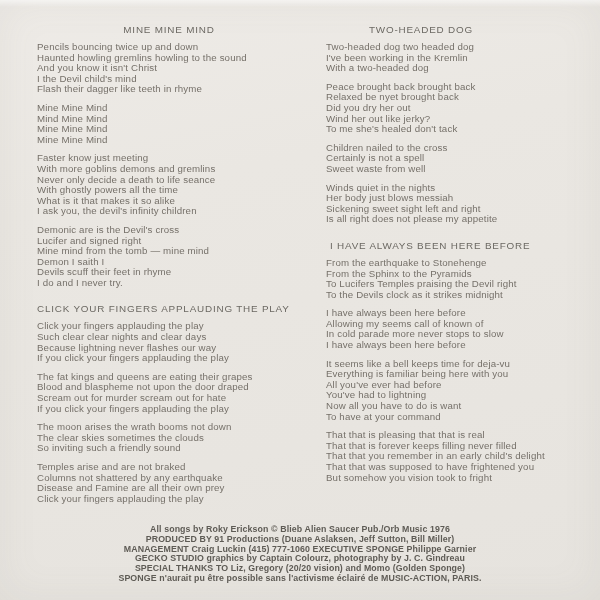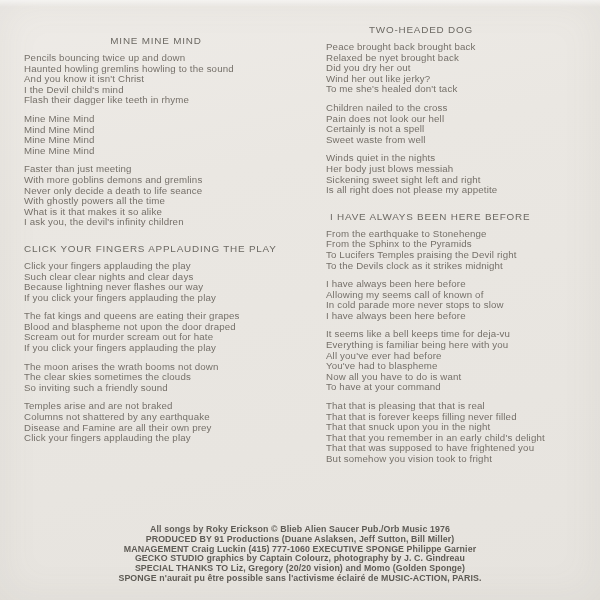--- a/index.html
+++ b/index.html
@@ -36,21 +36,21 @@
     pointer-events: none;
   }
   .column {
     position: absolute;
     top: 24px;
     color: var(--ink);
     font-size: 9.7px;
     line-height: 10.6px;
     letter-spacing: 0.15px;
   }
-  .column.left  { left: 24px;  width: 294px; margin-top: 11px; }
+  .column.left  { left: 37px;  width: 294px; }
   .column.right { left: 326px; width: 254px; }
 
   .song + .song { margin-top: 15px; }
 
   .song-title {
     color: var(--ink-heading);
     font-size: 9.9px;
     line-height: 11px;
     letter-spacing: 0.8px;
     margin-bottom: 7px;
@@ -93,27 +93,35 @@
           <div class="line">I the Devil child's mind</div>
           <div class="line">Flash their dagger like teeth in rhyme</div>
         </div>
         <div class="stanza">
           <div class="line">Mine Mine Mind</div>
           <div class="line">Mind Mine Mind</div>
           <div class="line">Mine Mine Mind</div>
           <div class="line">Mine Mine Mind</div>
         </div>
         <div class="stanza">
-          <div class="line">Faster than just meeting</div>
+          <div class="line">Faster know just meeting</div>
           <div class="line">With more goblins demons and gremlins</div>
           <div class="line">Never only decide a death to life seance</div>
           <div class="line">With ghostly powers all the time</div>
           <div class="line">What is it that makes it so alike</div>
           <div class="line">I ask you, the devil's infinity children</div>
         </div>
+        <div class="stanza">
+          <div class="line">Demonic are is the Devil's cross</div>
+          <div class="line">Lucifer and signed right</div>
+          <div class="line">Mine mind from the tomb — mine mind</div>
+          <div class="line">Demon I saith I</div>
+          <div class="line">Devils scuff their feet in rhyme</div>
+          <div class="line">I do and I never try.</div>
+        </div>
       </section>
       <section class="song">
         <div class="song-title left">CLICK YOUR FINGERS APPLAUDING THE PLAY</div>
         <div class="stanza">
           <div class="line">Click your fingers applauding the play</div>
           <div class="line">Such clear clear nights and clear days</div>
           <div class="line">Because lightning never flashes our way</div>
           <div class="line">If you click your fingers applauding the play</div>
         </div>
         <div class="stanza">
@@ -131,30 +139,34 @@
           <div class="line">Temples arise and are not braked</div>
           <div class="line">Columns not shattered by any earthquake</div>
           <div class="line">Disease and Famine are all their own prey</div>
           <div class="line">Click your fingers applauding the play</div>
         </div>
       </section>
     </div>
   <div class="column right">
       <section class="song">
         <div class="song-title center">TWO-HEADED DOG</div>
+        <div class="stanza">
+          <div class="line">Two-headed dog two headed dog</div>
+          <div class="line">I've been working in the Kremlin</div>
+          <div class="line">With a two-headed dog</div>
+        </div>
         <div class="stanza">
           <div class="line">Peace brought back brought back</div>
           <div class="line">Relaxed be nyet brought back</div>
           <div class="line">Did you dry her out</div>
           <div class="line">Wind her out like jerky?</div>
           <div class="line">To me she's healed don't tack</div>
         </div>
         <div class="stanza">
           <div class="line">Children nailed to the cross</div>
-          <div class="line">Pain does not look our hell</div>
           <div class="line">Certainly is not a spell</div>
           <div class="line">Sweet waste from well</div>
         </div>
         <div class="stanza">
           <div class="line">Winds quiet in the nights</div>
           <div class="line">Her body just blows messiah</div>
           <div class="line">Sickening sweet sight left and right</div>
           <div class="line">Is all right does not please my appetite</div>
         </div>
       </section>
@@ -169,28 +181,27 @@
         <div class="stanza">
           <div class="line">I have always been here before</div>
           <div class="line">Allowing my seems call of known of</div>
           <div class="line">In cold parade more never stops to slow</div>
           <div class="line">I have always been here before</div>
         </div>
         <div class="stanza">
           <div class="line">It seems like a bell keeps time for deja-vu</div>
           <div class="line">Everything is familiar being here with you</div>
           <div class="line">All you've ever had before</div>
-          <div class="line">You've had to blaspheme</div>
+          <div class="line">You've had to lightning</div>
           <div class="line">Now all you have to do is want</div>
           <div class="line">To have at your command</div>
         </div>
         <div class="stanza">
           <div class="line">That that is pleasing that that is real</div>
           <div class="line">That that is forever keeps filling never filled</div>
-          <div class="line">That that snuck upon you in the night</div>
           <div class="line">That that you remember in an early child's delight</div>
           <div class="line">That that was supposed to have frightened you</div>
           <div class="line">But somehow you vision took to fright</div>
         </div>
       </section>
     </div>
   <div class="credits">
       <div class="credit-line">All songs by Roky Erickson © Blieb Alien Saucer Pub./Orb Music 1976</div>
       <div class="credit-line">PRODUCED BY 91 Productions (Duane Aslaksen, Jeff Sutton, Bill Miller)</div>
       <div class="credit-line">MANAGEMENT Craig Luckin (415) 777-1060  EXECUTIVE SPONGE Philippe Garnier</div>

